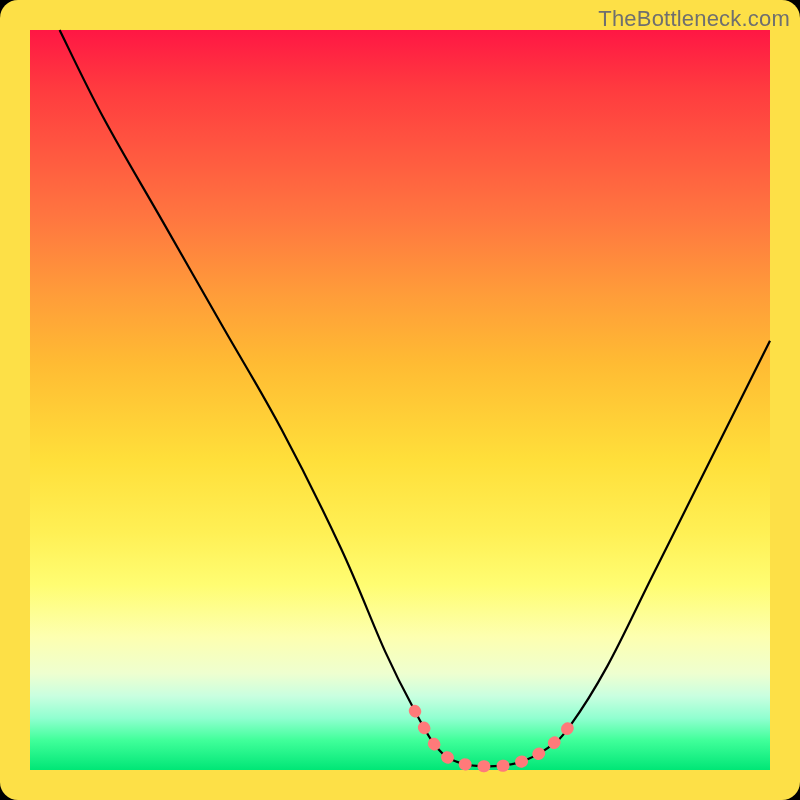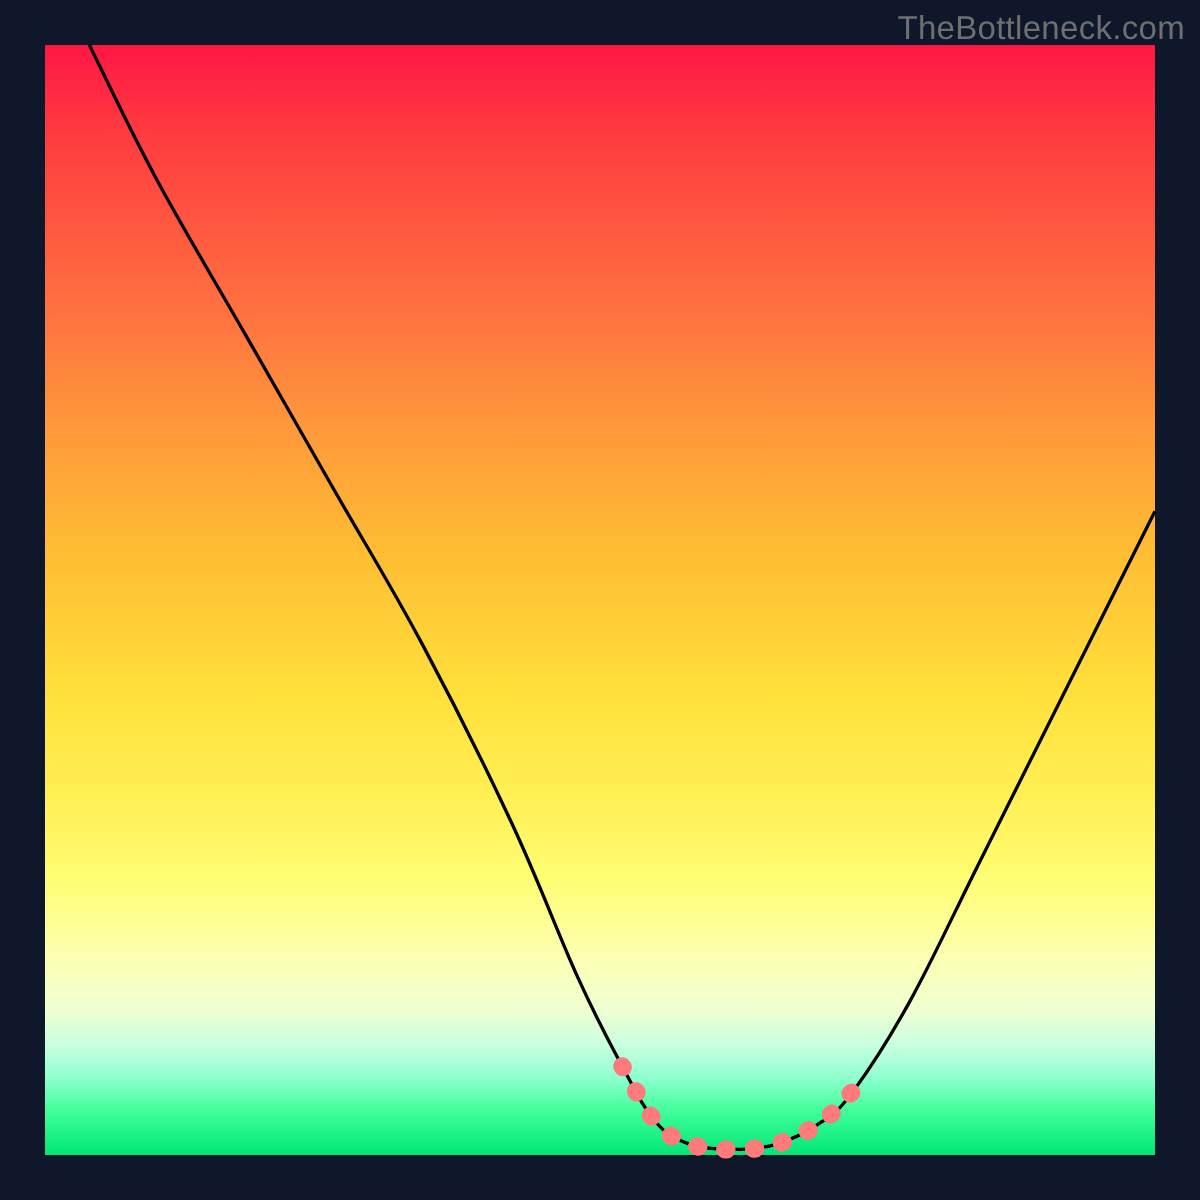--- a/index.html
+++ b/index.html
@@ -10,21 +10,22 @@
     background: #000;
     overflow: hidden;
     font-family: Arial, Helvetica, sans-serif;
   }
   .frame {
     position: absolute;
     left: 0;
     top: 0;
     width: 800px;
     height: 800px;
-    background: #0f172a;
+    background: #fde047;
+    border-radius: 18px;
   }
   .plot-area {
     position: absolute;
     left: 30px;
     top: 30px;
     width: 740px;
     height: 740px;
     background: linear-gradient(to bottom,
       #ff1744 0%,
       #ff3b3f 8%,

